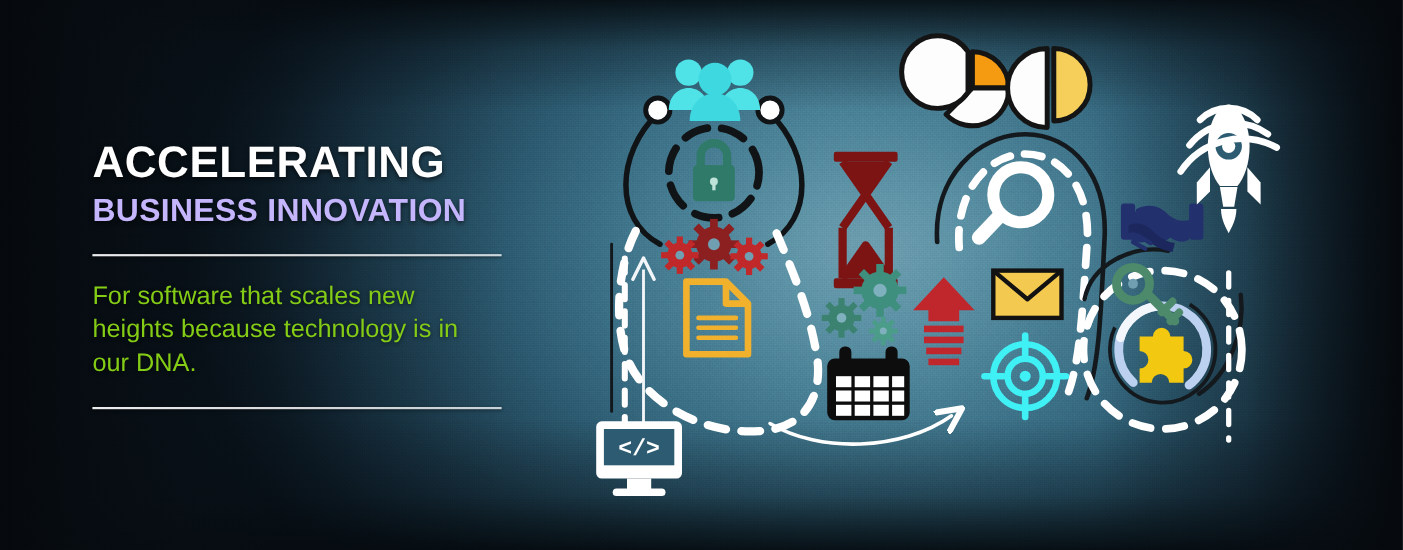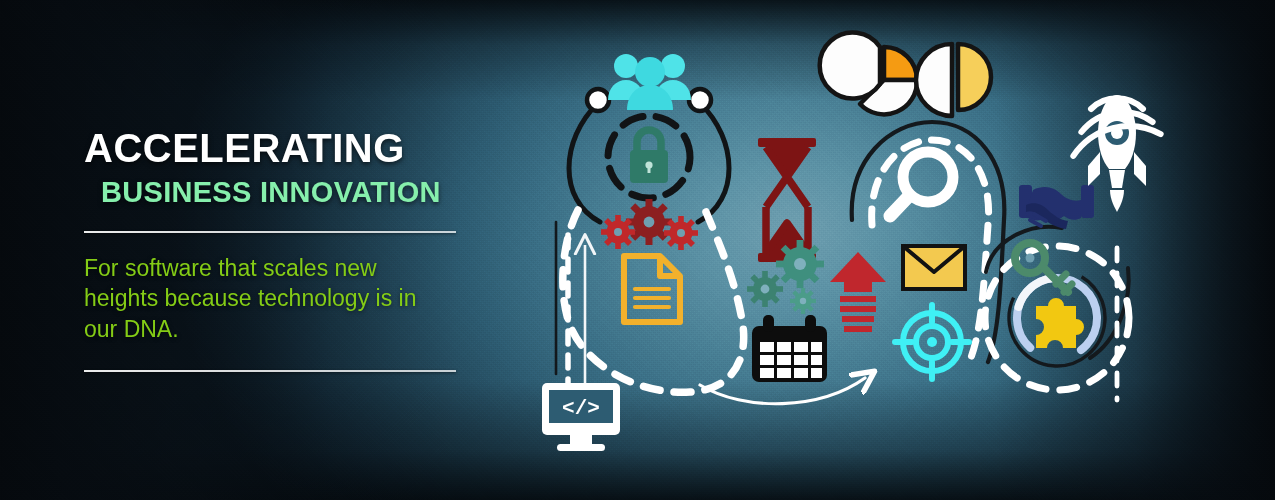--- a/index.html
+++ b/index.html
@@ -67,28 +67,27 @@
   .headline {
     color: #ffffff;
     font-size: 40px;
     font-weight: bold;
     letter-spacing: 0.5px;
     line-height: 1.02;
     text-shadow: 0 2px 5px rgba(0,0,0,0.65);
     white-space: nowrap;
   }
   .subhead {
-    color: #86efac;
+    color: #c4b5fd;
     font-size: 29px;
     font-weight: bold;
     letter-spacing: 0.3px;
     margin-top: 7px;
     text-shadow: 0 2px 5px rgba(0,0,0,0.6);
     white-space: nowrap;
-    margin-left: 17px;
   }
   .rule {
     height: 2px;
     width: 372px;
     background: linear-gradient(to right, rgba(255,255,255,0.92), rgba(255,255,255,0.75));
     margin: 22px 0 20px 0;
     box-shadow: 0 1px 3px rgba(0,0,0,0.5);
   }
   .rule.bottom { margin: 26px 0 0 0; }
   .tagline {

